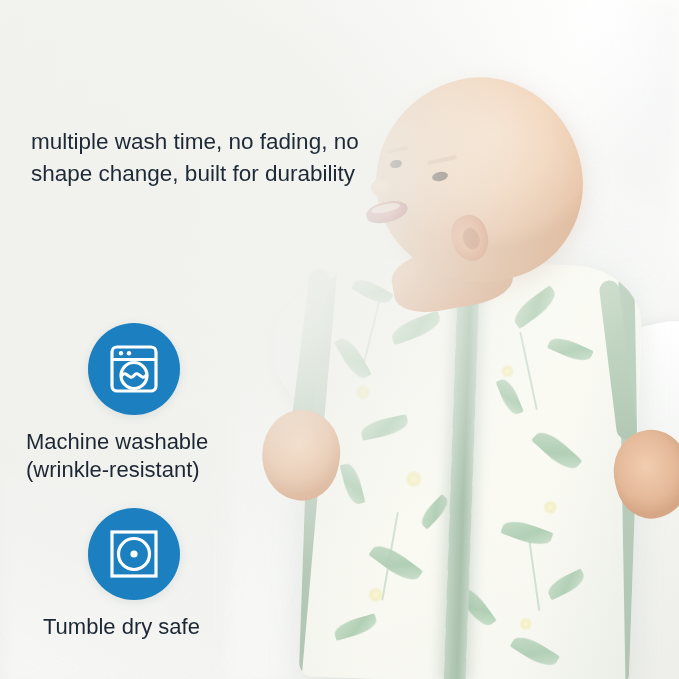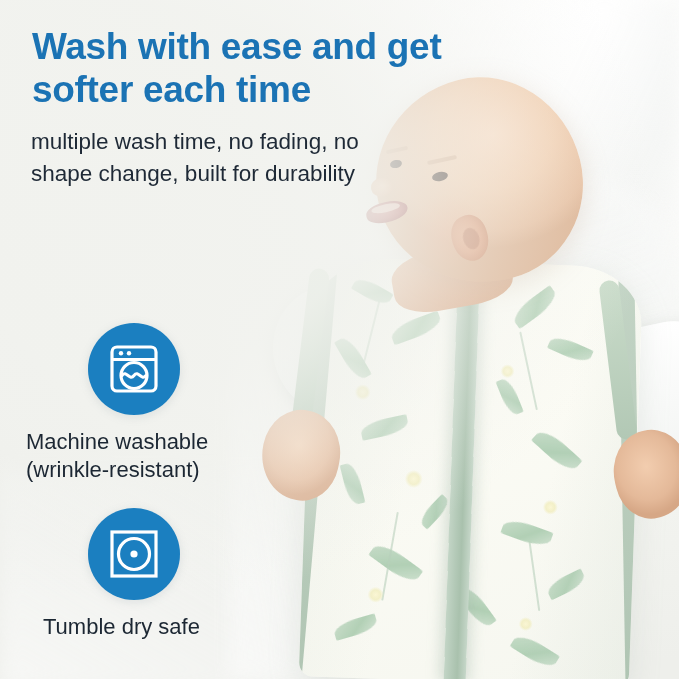--- a/index.html
+++ b/index.html
@@ -196,21 +196,20 @@
     <div class="eye e2"></div>
     <div class="nose"></div>
     <div class="mouth"></div>
 
     <div class="hand-l"></div>
     <div class="hand-r"></div>
 
     <div class="blend"></div>
   </div>
 
-  <div class="headline">Wash with ease and get softer each time</div>
   <div class="subtext">multiple wash time,
 no fading, no shape
 change, built for durability</div>
 
   <div class="feature" id="f1">
     <div class="badge">
       <svg width="54" height="54" viewBox="0 0 54 54">
         <rect x="5" y="5" width="44" height="44" rx="5" ry="5" fill="none" stroke="#ffffff" stroke-width="3.2"></rect>
         <line x1="5" y1="17.5" x2="49" y2="17.5" stroke="#ffffff" stroke-width="3.2"></line>
         <circle cx="14" cy="11.3" r="2.2" fill="#ffffff"></circle>

